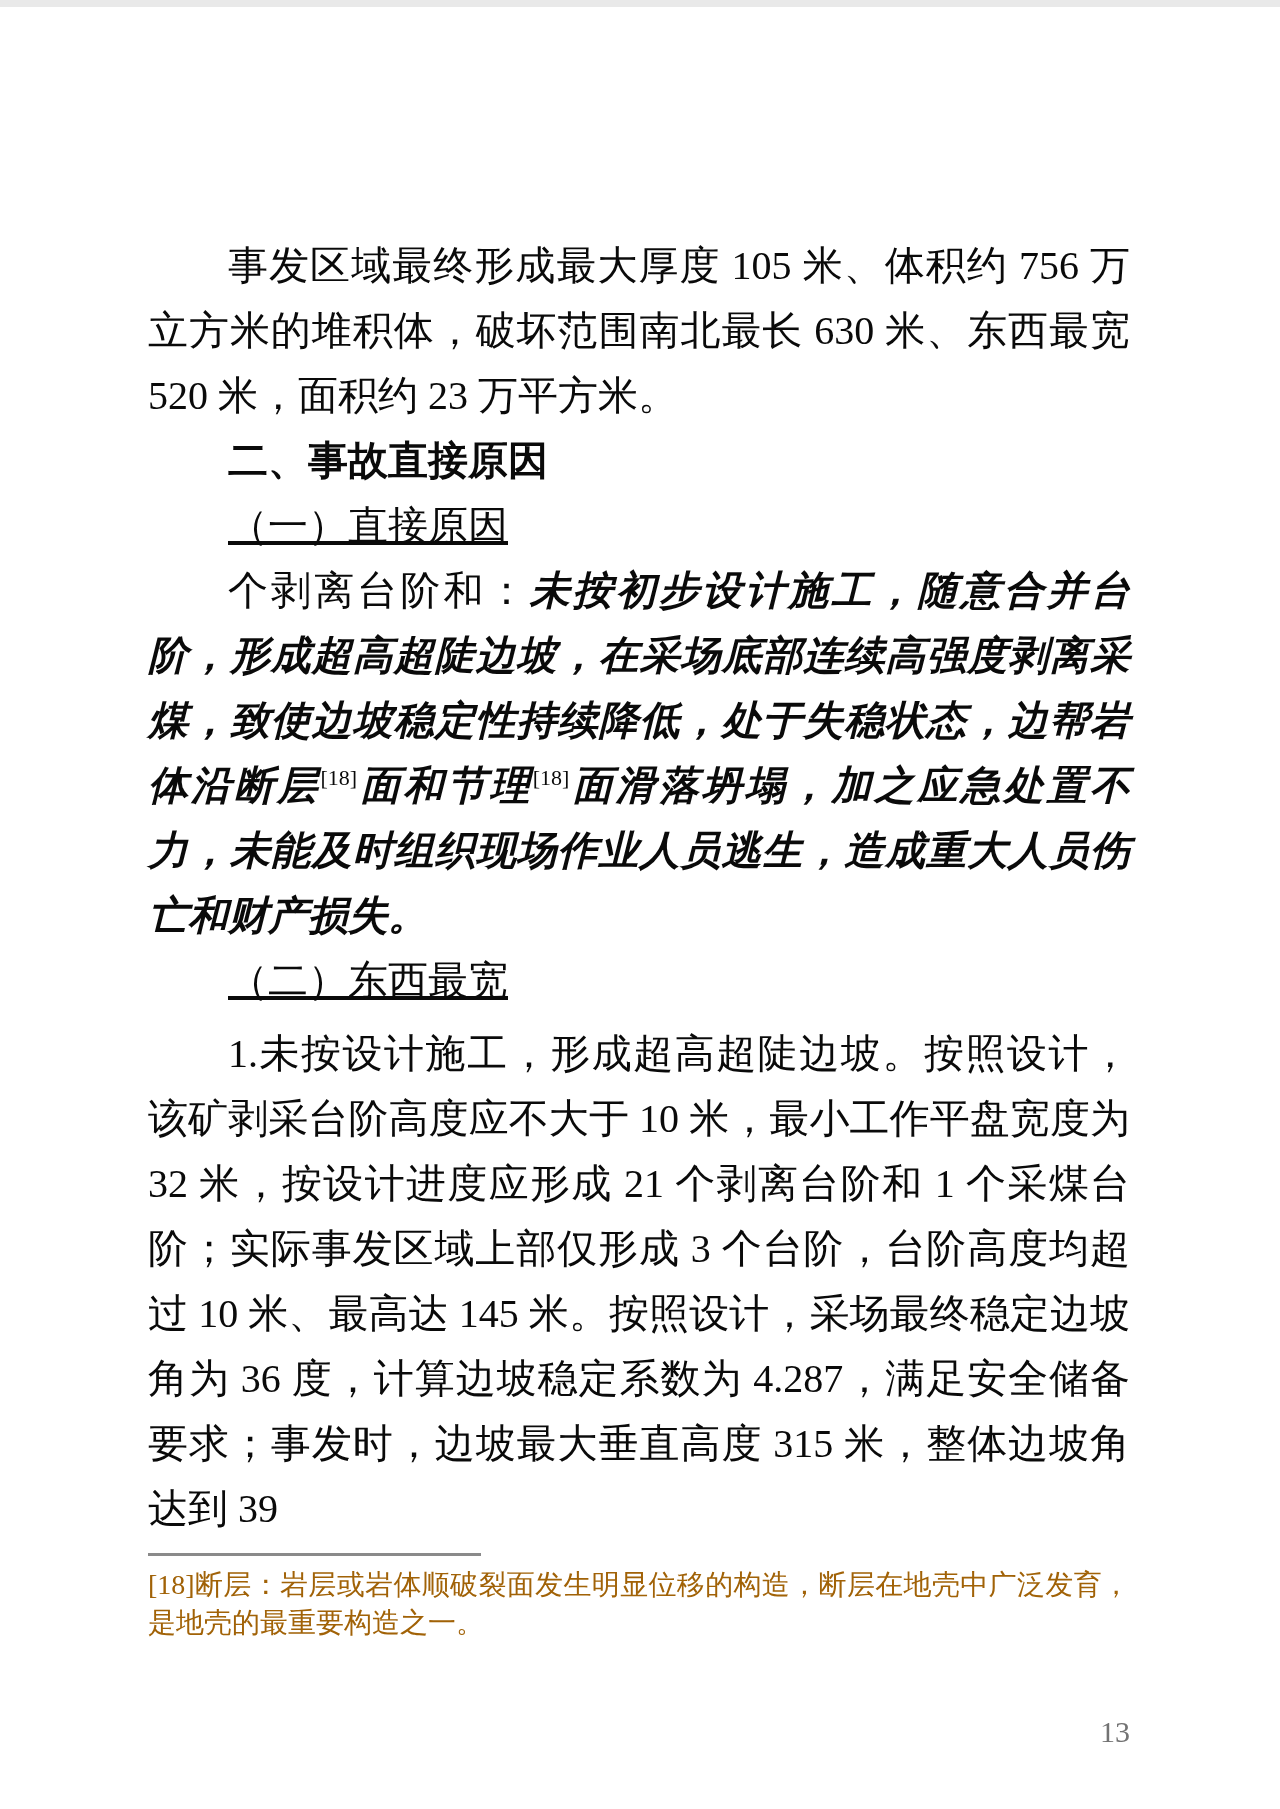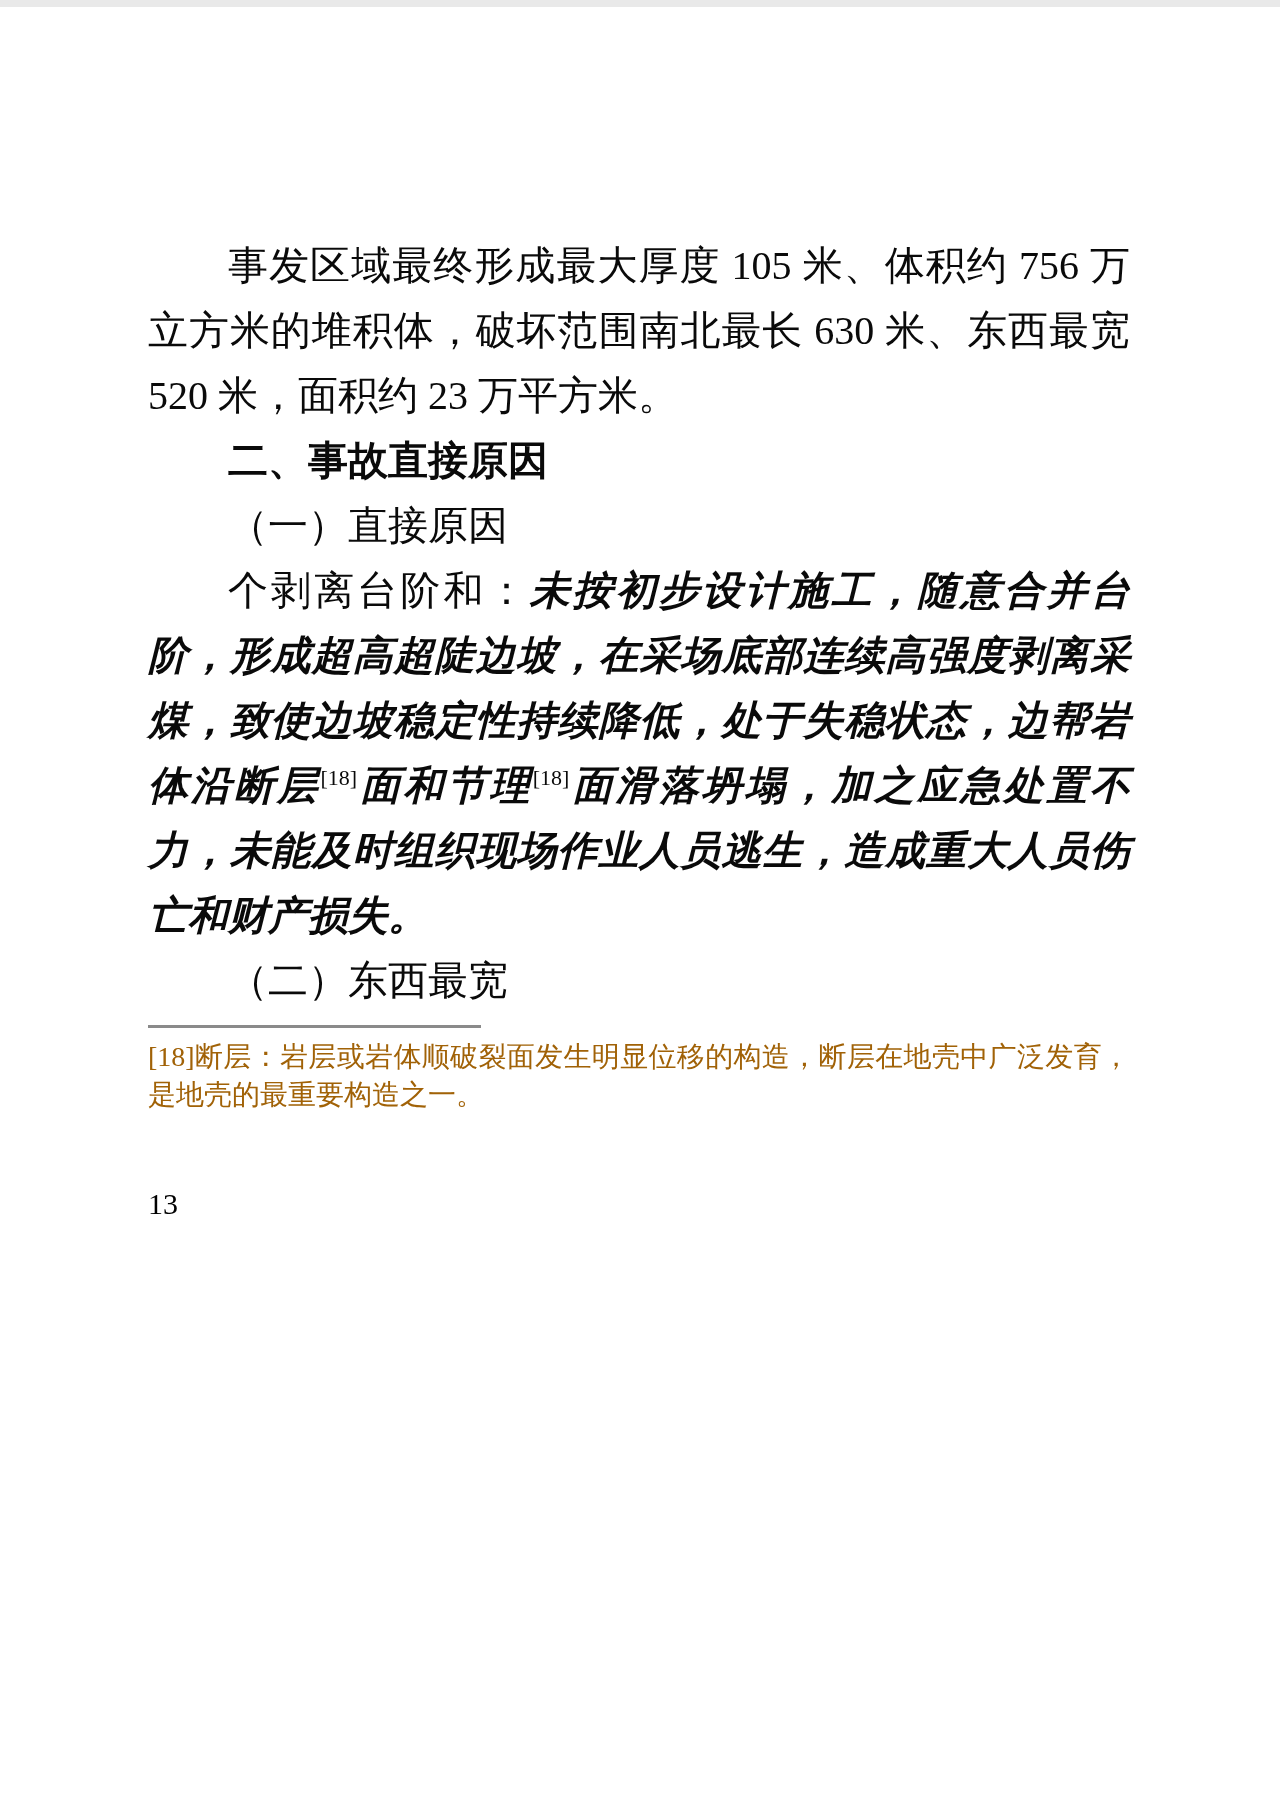--- a/index.html
+++ b/index.html
@@ -26,20 +26,21 @@
     line-height:65px;
     font-weight:700;
     font-family:"Liberation Sans","DejaVu Sans",sans-serif;
     text-indent:2em;
   }
   .subheading{
     font-size:40px;
     line-height:65px;
     font-weight:400;
     text-indent:2em;
+    text-decoration:underline;
   }
   .bold{
     font-family:"Liberation Sans","DejaVu Sans",sans-serif;
     font-weight:700;
     font-style:italic;
   }
   sup.fnref{
     font-size:22px;
     line-height:0;
     vertical-align:super;
@@ -55,41 +56,42 @@
   }
   .footnotes{margin-top:10px;}
   .footnote{
     font-size:28px;
     line-height:38px;
     text-align:justify;
     color:#a16207;
   }
   .page-number{
     margin-top:72px;
-    text-align:left;
+    text-align:right;
     font-size:30px;
     line-height:36px;
-    color:#000000;
+    color:#737373;
   }
 </style>
 </head>
 <body>
 
 <div class="page">
 
   <p class="body">事发区域最终形成最大厚度 105 米、体积约 756 万立方米的堆积体，破坏范围南北最长 630 米、东西最宽 520 米，面积约 23 万平方米。</p>
 
   <h2 class="heading">二、事故直接原因</h2>
 
   <h3 class="subheading">（一）直接原因</h3>
 
   <p class="body"><span>个剥离台阶和：</span><span class="bold">未按初步设计施工，随意合并台阶，形成超高超陡边坡，在采场底部连续高强度剥离采煤，致使边坡稳定性持续降低，处于失稳状态，边帮岩体沿断层</span><sup class="fnref">[18]</sup><span class="bold">面和节理</span><sup class="fnref">[18]</sup><span class="bold">面滑落坍塌，加之应急处置不力，未能及时组织现场作业人员逃生，造成重大人员伤亡和财产损失。</span></p>
 
   <h3 class="subheading">（二）东西最宽</h3>
 
+  <p class="body para3">1.未按设计施工，形成超高超陡边坡。按照设计，该矿剥采台阶高度应不大于 10 米，最小工作平盘宽度为 32 米，按设计进度应形成 21 个剥离台阶和 1 个采煤台阶；实际事发区域上部仅形成 3 个台阶，台阶高度均超过 10 米、最高达 145 米。按照设计，采场最终稳定边坡角为 36 度，计算边坡稳定系数为 4.287，满足安全储备要求；事发时，边坡最大垂直高度 315 米，整体边坡角达到 39</p>
 
   <div class="footnote-sep"></div>
 
   <div class="footnotes">
     <p class="footnote">[18]断层：岩层或岩体顺破裂面发生明显位移的构造，断层在地壳中广泛发育，是地壳的最重要构造之一。</p>
   </div>
 
   <div class="page-number">13</div>
 
 </div>

